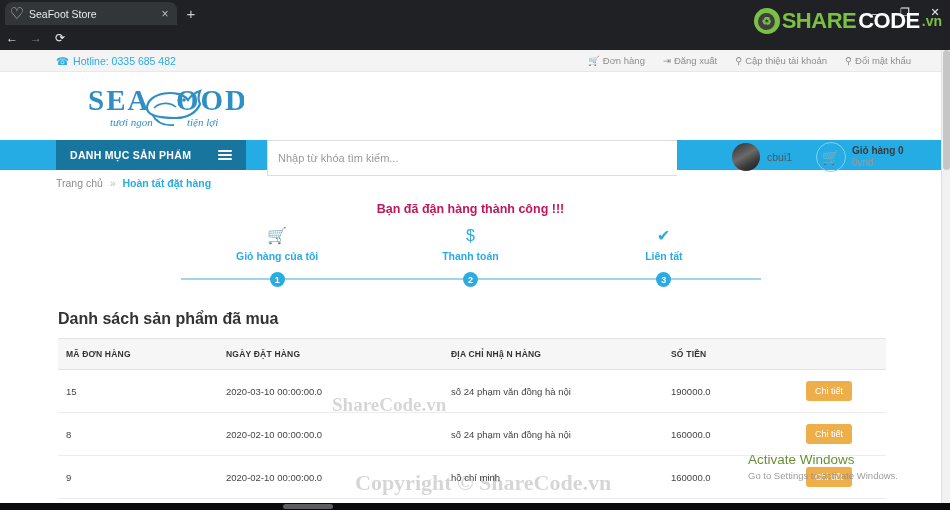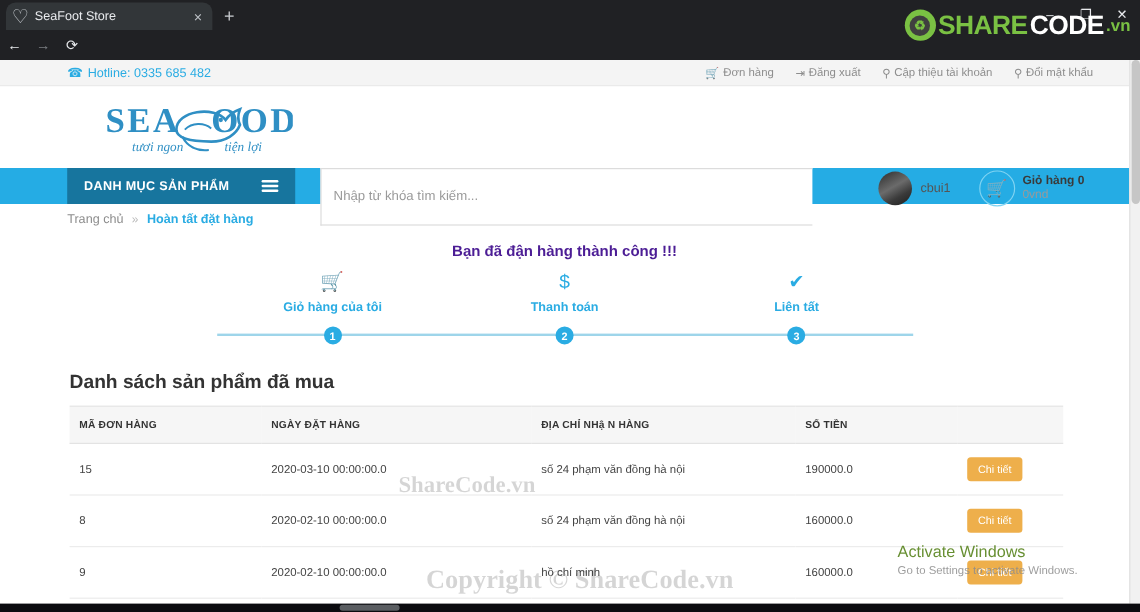--- a/index.html
+++ b/index.html
@@ -57,21 +57,21 @@
 
   .topbar { height:22px; background:#f4f4f4; border-bottom:1px solid #e8e8e8; display:flex; align-items:center; }
   .hotline { margin-left:56px; font-size:10.5px; color:#2aace3; display:flex; align-items:center; gap:4px; }
   .toplinks { margin-left:auto; margin-right:30px; display:flex; gap:18px; }
   .toplink { font-size:9.5px; color:#8d8d8d; display:flex; align-items:center; gap:3px; white-space:nowrap; }
 
   .header { height:68px; background:#fff; display:flex; align-items:center; position:relative; }
   .logo { position:absolute; left:84px; top:6px; width:160px; height:56px; }
   .logo svg { width:160px; height:56px; }
 
-  .searchwrap { position:absolute; left:267px; top:90px; width:410px; height:48px; display:flex;gap:38px; }
+  .searchwrap { position:absolute; left:267px; top:90px; width:410px; height:36px; display:flex;gap:38px; }
   .searchbox { flex:1; border:1px solid #dcdcdc; border-right:none; background:#fff; display:flex; align-items:center; padding-left:10px; }
   .searchbox input { border:none; outline:none; font-size:11px; color:#666; width:100%; font-family:"Liberation Sans", sans-serif; background:transparent; }
   .searchbox input::placeholder { color:#9a9a9a; }
   .searchbtn { width:66px; background:#2aace3; color:#fff; font-size:11px; display:flex; align-items:center; justify-content:center; border:none; font-family:"Liberation Sans", sans-serif; }
 
   .useracct { position:absolute; left:732px; top:93px; display:flex; align-items:center; gap:7px; }
   .avatar { width:28px; height:28px; border-radius:50%; background:linear-gradient(150deg,#2b2b2b 0%,#6b6b6b 45%,#3a3a3a 70%,#1d1d1d 100%); }
   .acctname { font-size:10.5px; color:#555; }
 
   .cartbox { position:absolute; left:816px; top:92px; display:flex; align-items:center; gap:6px; }
@@ -85,21 +85,21 @@
   .burger { width:14px; display:flex; flex-direction:column; gap:2px; }
   .burger i { display:block; height:2px; background:#fff; border-radius:1px; }
   .navlinks { display:flex; align-items:center; gap:26px; padding-left:26px; }
   .navlink { font-size:10.5px; font-weight:bold; color:#fff; white-space:nowrap; }
 
   .crumbs { height:26px; display:flex; align-items:center; padding-left:56px; gap:7px; }
   .crumb-home { font-size:10.5px; color:#8d8d8d; }
   .crumb-sep { font-size:10px; color:#bbb; }
   .crumb-cur { font-size:10.5px; font-weight:bold; color:#2aace3; }
 
-  .successmsg { text-align:center; font-size:12.5px; font-weight:bold; color:#4c1d95; margin-top:6px; }
+  .successmsg { text-align:center; font-size:12.5px; font-weight:bold; color:#be185d; margin-top:6px; }
 
   .stepper { position:relative; width:580px; margin:10px auto 0; height:62px; }
   .steps { display:flex; }
   .step { flex:1; text-align:center; }
   .step-ico { color:#2aace3; font-size:16px; height:20px; line-height:20px; }
   .step-lbl { font-size:10.5px; font-weight:bold; color:#2aace3; margin-top:4px; }
   .rail { position:absolute; left:0; right:0; top:52px; height:2px; background:#9ed5ea; }
   .dots { position:absolute; left:0; right:0; top:46px; display:flex; }
   .dotcell { flex:1; display:flex; justify-content:center; }
   .dot { width:15px; height:15px; border-radius:50%; background:#2aace3; color:#fff; font-size:9px; font-weight:bold; display:flex; align-items:center; justify-content:center; }

